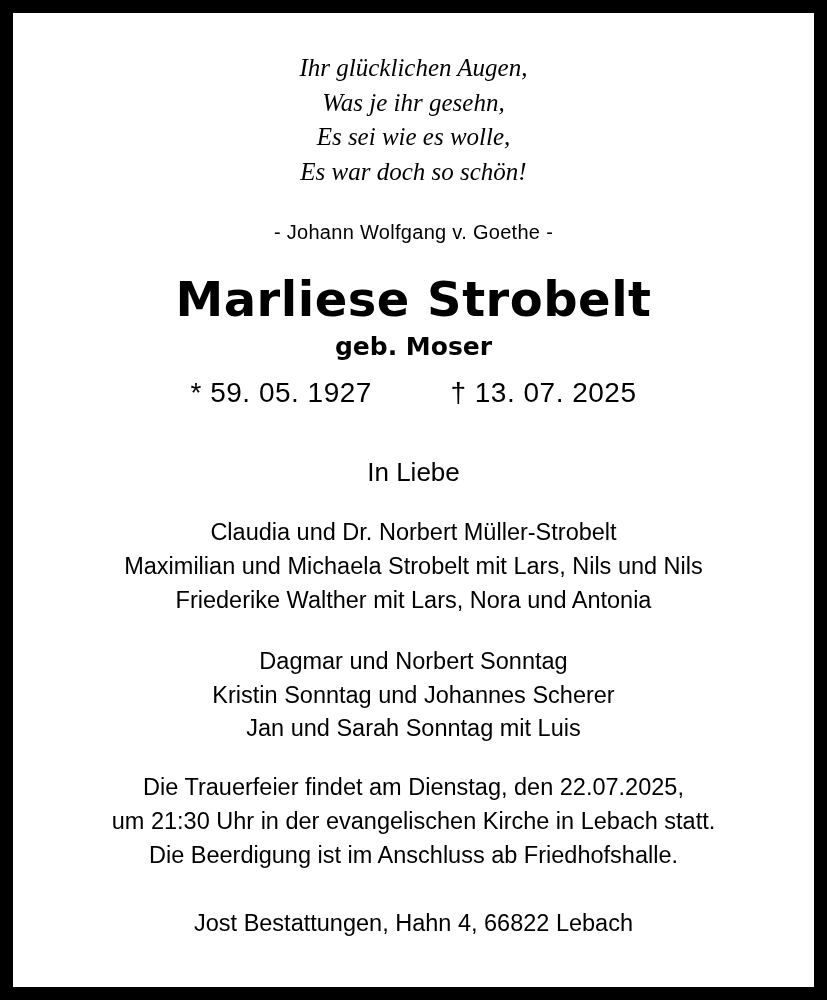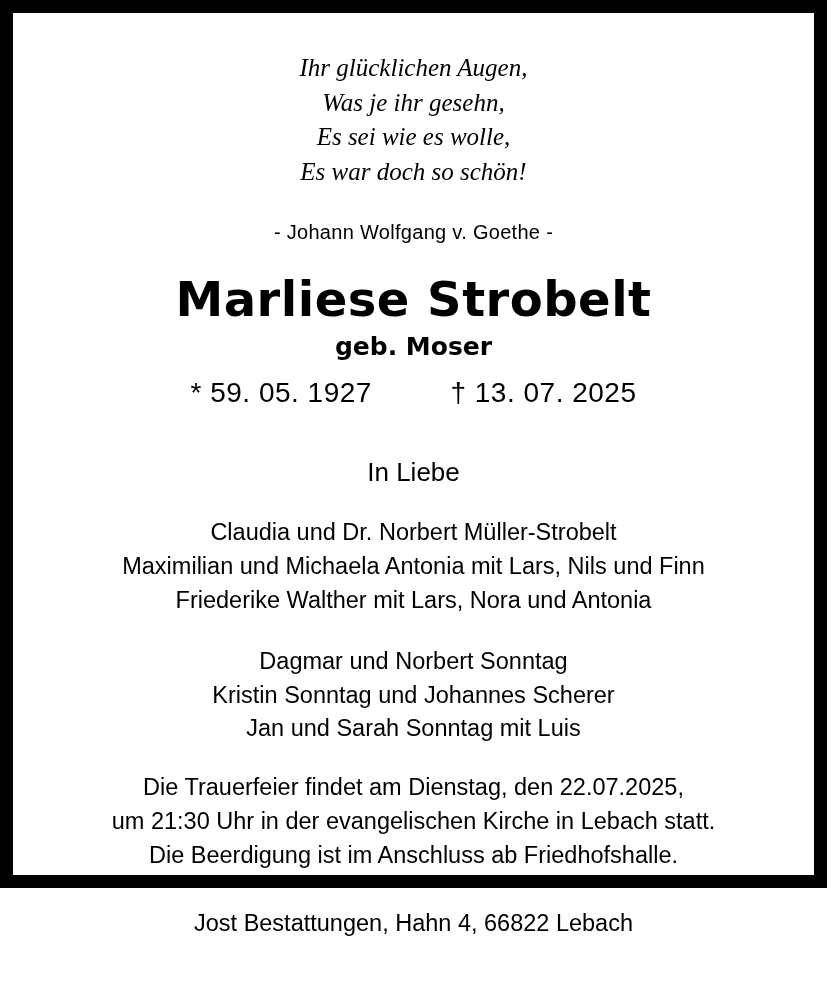--- a/index.html
+++ b/index.html
@@ -10,21 +10,21 @@
   body {
     width: 827px;
     height: 1000px;
     font-family: "Liberation Sans", sans-serif;
     color: #000000;
     overflow: hidden;
   }
   .obituary {
     box-sizing: border-box;
     width: 827px;
-    height: 888px;
+    height: 1000px;
     background: #000000;
     padding: 12px;
   }
   .inner-frame {
     box-sizing: border-box;
     width: 100%;
     height: 100%;
     background: #ffffff;
     border: 1px solid #000000;
     padding: 26px 34px 10px 34px;
@@ -127,21 +127,21 @@
     <div class="dates">
       <span class="date-birth">* 59. 05. 1927</span>
       <span class="date-gap"></span>
       <span class="date-death">† 13. 07. 2025</span>
     </div>
 
     <div class="in-love">In Liebe</div>
 
     <div class="family-group g1">
       <span class="family-line">Claudia und Dr. Norbert Müller-Strobelt</span>
-      <span class="family-line">Maximilian und Michaela Antonia mit Lars, Nils und Finn</span>
+      <span class="family-line">Maximilian und Michaela Strobelt mit Lars, Nils und Nils</span>
       <span class="family-line">Friederike Walther mit Lars, Nora und Antonia</span>
     </div>
 
 
     <div class="family-group g3">
       <span class="family-line">Dagmar und Norbert Sonntag</span>
       <span class="family-line">Kristin Sonntag und Johannes Scherer</span>
       <span class="family-line">Jan und Sarah Sonntag mit Luis</span>
     </div>
 

